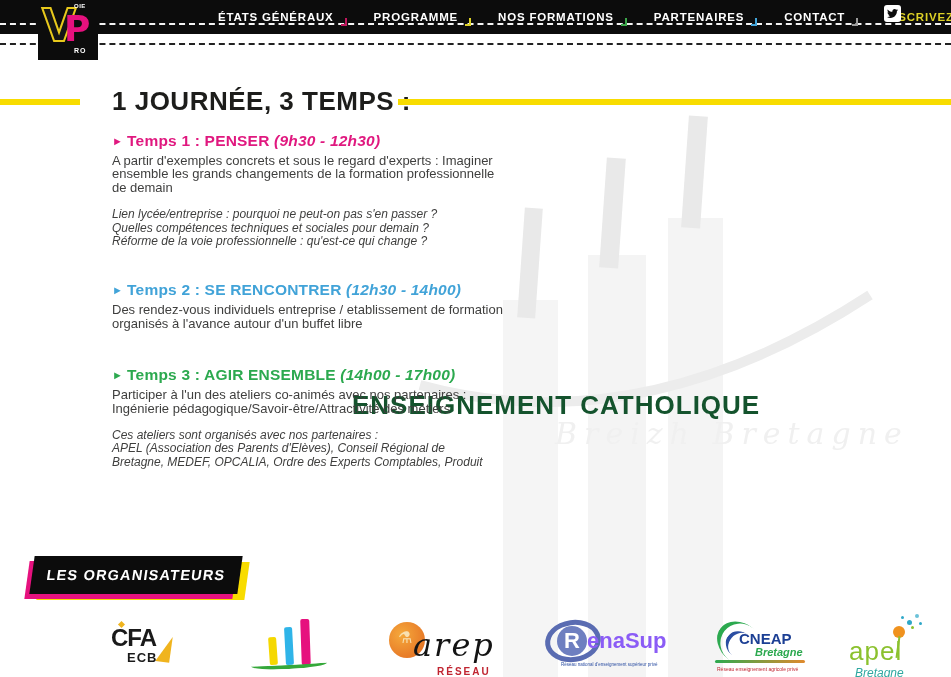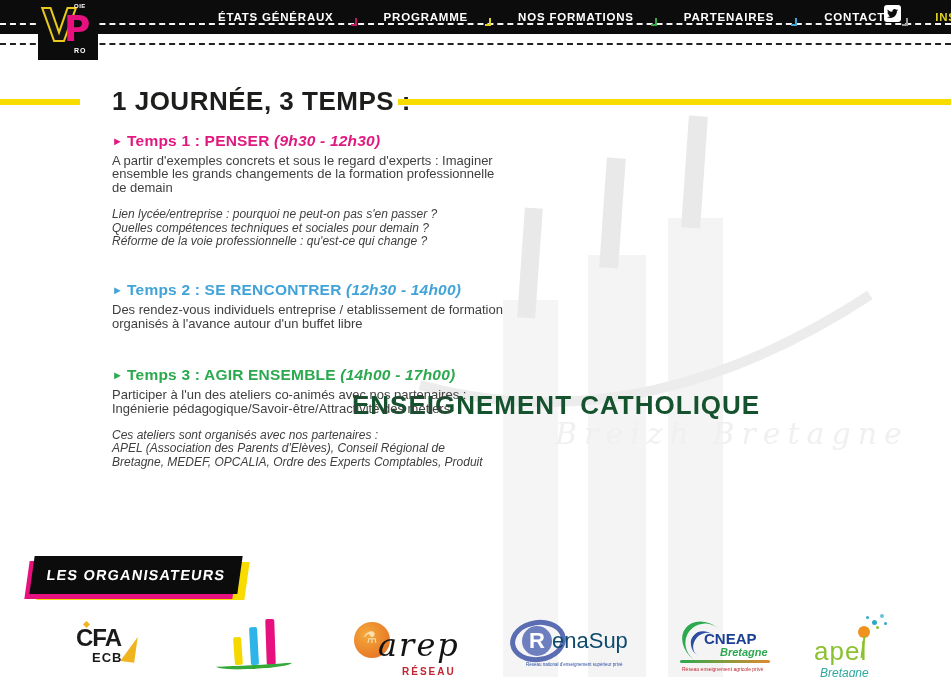--- a/index.html
+++ b/index.html
@@ -17,21 +17,21 @@
     position:absolute; left:0; top:23px; width:951px; height:0;
     border-top:2px dashed #f2f2f2; z-index:6;
   }
   .under-dash {
     position:absolute; left:0; top:43px; width:951px; height:0;
     border-top:2px dashed #222222; z-index:4;
   }
   .nav { position:absolute; left:218px; top:0; height:34px; display:flex; align-items:center; gap:27px; z-index:7; }
   .nav-item {
     color:#ffffff; font-size:11.5px; font-weight:700; letter-spacing:0.8px;
-    cursor:pointer; display:flex; align-items:flex-end; gap:17px; white-space:nowrap;
+    cursor:pointer; display:flex; align-items:flex-end; gap:7px; white-space:nowrap;
   }
   .nav-mark { display:inline-block; width:6px; height:8px; border-right:2px solid; border-bottom:2px solid; margin-bottom:-3px; }
   .nav-cta { color:#ddd126; font-size:11.5px; font-weight:700; letter-spacing:0.8px; cursor:pointer; white-space:nowrap; }
   .tw-box {
     position:absolute; left:884px; top:5px; width:17px; height:17px;
     background:#ffffff; border-radius:3px; display:flex; align-items:center; justify-content:center;
     cursor:pointer; z-index:7;
   }
   
   .logo {
@@ -81,21 +81,21 @@
   .gap-md { height:36px; }
   
   .org-wrap { position:absolute; left:30px; top:556px; width:230px; height:50px; z-index:3; cursor:default; }
   .org-layer { position:absolute; width:208px; height:38px; transform:skewX(-8deg); }
   .org-yellow { left:9px;  top:6px; background:#f8dc00; }
   .org-pink   { left:-3px; top:5px; background:#e6117e; }
   .org-black  { left:2px;  top:0;   background:#0c0c0c; display:flex; align-items:center; justify-content:center; }
   .org-label { color:#ffffff; font-size:14.5px; font-weight:800; letter-spacing:1.2px; white-space:nowrap; }
   
   .logos { position:absolute; left:0; top:618px; width:951px; height:59px; z-index:2; }
-  .logo-slot { position:absolute; top:0; height:59px; }
+  .logo-slot { position:absolute; top:0; height:59px;margin-left:35px; }
   
   .cfa { left:70px; width:85px; }
   .cfa-tri { position:absolute; left:52px; top:18px; width:0; height:0;
     border-left:14px solid transparent; border-bottom:26px solid #f0b41e; transform:rotate(8deg); }
   .cfa-txt { position:absolute; left:6px; top:6px; font-size:24px; font-weight:700; color:#1a1a1a; letter-spacing:-1px; }
   .cfa-sub { position:absolute; left:22px; top:32px; font-size:13px; font-weight:700; color:#1a1a1a; letter-spacing:1px; }
   .cfa-dot { position:absolute; left:14px; top:4px; width:5px; height:5px; background:#f0b41e; transform:rotate(45deg); }
   
   .blogo { left:212px; width:80px; }
   .blogo .b { position:absolute; bottom:12px; border-radius:2px; }
@@ -111,21 +111,21 @@
   .arep-circ::after { content:"⚗"; position:absolute; left:9px; top:6px; color:#f8e0b0; font-size:16px; }
   .arep-txt { position:absolute; left:26px; top:8px; font-size:32px; font-style:italic; color:#141414;
     font-family:"DejaVu Serif", serif; letter-spacing:2px; }
   .arep-sub { position:absolute; left:50px; top:48px; font-size:10px; font-weight:700; color:#c02430; letter-spacing:2px; }
   
   .rena { left:508px; width:115px; }
   .rena-oval { position:absolute; left:2px; top:2px; width:56px; height:42px; border-radius:50%;
     border:5px solid #5a6cb2; transform:rotate(-8deg); }
   .rena-r { position:absolute; left:14px; top:8px; width:30px; height:30px; border-radius:50%; background:#6e7fc0;
     color:#ffffff; font-size:22px; font-weight:800; text-align:center; line-height:30px; }
-  .rena-txt { position:absolute; left:44px; top:10px; font-size:22px; font-weight:400; color:#0c4a6e; }
+  .rena-txt { position:absolute; left:44px; top:10px; font-size:22px; font-weight:700; color:#8b5cf6; }
   .rena-sub { position:absolute; left:18px; top:44px; font-size:4.5px; color:#2b4ea2; white-space:nowrap; }
   
   .cneap { left:678px; width:100px; }
   .cneap-sw1 { position:absolute; left:2px; top:6px; width:52px; height:40px;
     border-left:5px solid #2ca94f; border-radius:50% 0 0 50%; transform:rotate(38deg); }
   .cneap-sw2 { position:absolute; left:12px; top:14px; width:30px; height:26px;
     border-left:4px solid #2b4ea2; border-radius:50% 0 0 50%; transform:rotate(40deg); }
   .cneap-txt { position:absolute; left:26px; top:12px; font-size:15px; font-weight:800; color:#1c3f94; }
   .cneap-sub { position:absolute; left:42px; top:28px; font-size:11px; font-weight:700; font-style:italic; color:#2ca94f; }
   .cneap-line { position:absolute; left:2px; top:42px; width:90px; height:3px;

